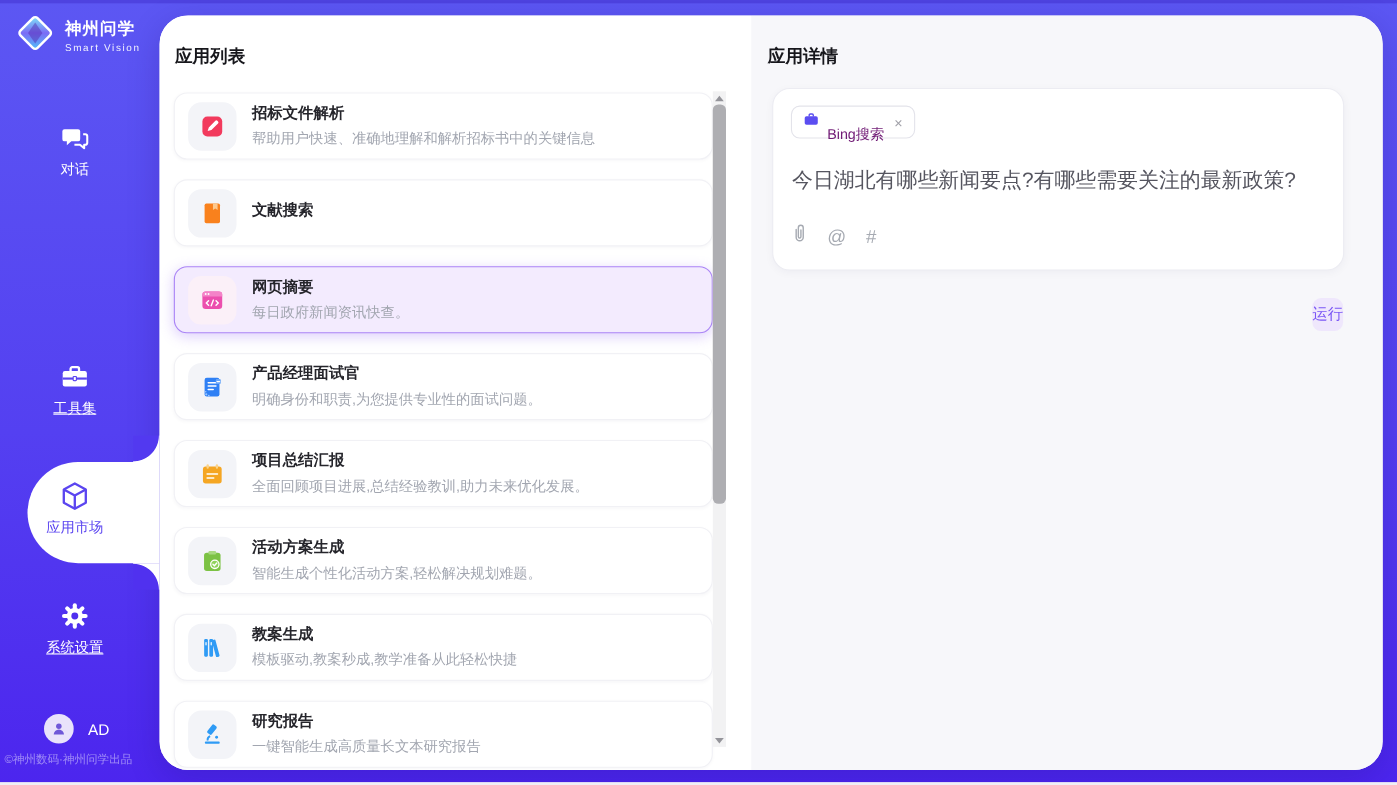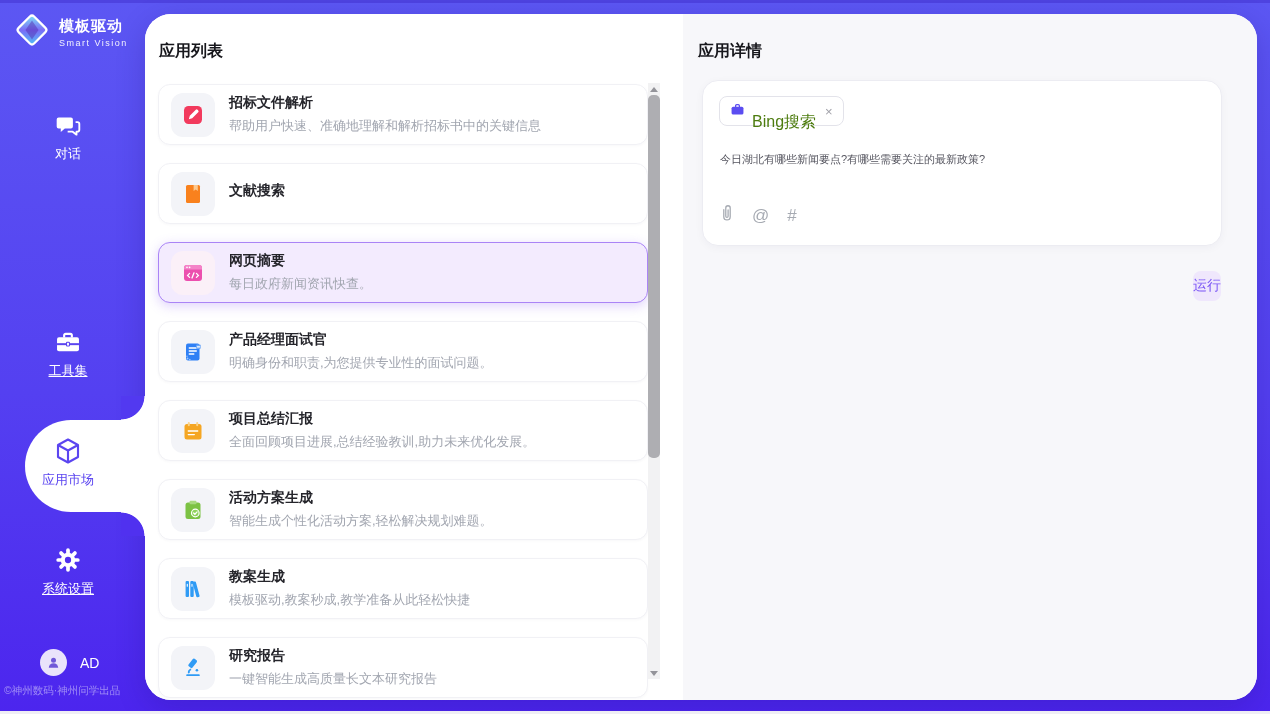--- a/index.html
+++ b/index.html
@@ -58,23 +58,23 @@
   .sbtn.up{top:0;} .sbtn.down{bottom:0;}
   .tri-up{width:0;height:0;border-left:4px solid transparent;border-right:4px solid transparent;border-bottom:5px solid #94949a;}
   .tri-down{width:0;height:0;border-left:4px solid transparent;border-right:4px solid transparent;border-top:5px solid #94949a;}
   .sthumb{position:absolute;left:0;top:12px;width:12px;height:363px;background:#aeaeb2;border-radius:5px;cursor:grab;}
 
   
   .composer{position:absolute;left:19px;top:66px;width:520px;height:166px;background:#fff;
     border:1px solid #ececf2;border-radius:16px;box-shadow:0 2px 8px rgba(30,30,70,.04);}
   .tool-tag{position:absolute;left:16px;top:15px;height:30px;padding:0 10px;display:inline-flex;align-items:center;gap:7px;
     border:1px solid #e3e3ea;border-radius:8px;background:#fff;cursor:pointer;}
-  .tag-label{font-size:16px;color:#4d7c0f;margin-top:22px;}
+  .tag-label{font-size:13px;color:#701a75;margin-top:22px;}
   .tag-close{font-size:13px;color:#a0a0a8;margin-left:2px;cursor:pointer;}
-  .prompt{position:absolute;left:17px;top:70px;right:18px;font-size:11px;color:#55555f;line-height:1.5;}
+  .prompt{position:absolute;left:17px;top:70px;right:18px;font-size:19px;color:#55555f;line-height:1.5;}
   .c-icons{position:absolute;left:17px;bottom:18px;display:flex;align-items:center;gap:18px;color:#a6aab2;}
   .c-glyph{font-size:17px;line-height:1;cursor:pointer;}
   .run-btn{position:absolute;right:36px;top:257px;width:28px;height:30px;border:none;border-radius:8px;
     background:#efe7fc;color:#7b57f5;font-size:14px;font-family:inherit;cursor:pointer;display:flex;align-items:center;justify-content:center;}
 </style>
 </head>
 <body>
 
 <div class="stage">
   <div class="top-edge"></div>
@@ -87,21 +87,21 @@
           <stop offset="0" stop-color="#7de9f7"></stop>
               <stop offset=".5" stop-color="#7b6cf6"></stop>
               <stop offset="1" stop-color="#4fc3f7"></stop>
         </linearGradient>
           </defs>
         <rect x="8" y="8" width="22" height="22" rx="3" transform="rotate(45 19 19)" fill="url(#lg)" stroke="#fff" stroke-width="2.2"></rect>
         <path d="M19 9.5l6.5 9.5-6.5 9.5L12.5 19z" fill="rgba(80,40,170,.45)"></path>
       </svg>
     </span>
     <span class="logo-txt">
-      <div class="nm">模板驱动</div>
+      <div class="nm">神州问学</div>
       <div class="sb">Smart Vision</div>
     </span>
   </div>
 
   <div class="nav-item" style="top:110px;">
     <div class="nav-ic">
       <svg width="28" height="28" viewBox="0 0 24 24">
         <path d="M4 5.5h10.5A1.7 1.7 0 0116.2 7.2v6.1a1.7 1.7 0 01-1.7 1.7H9.3L5.8 18v-3H4a1.7 1.7 0 01-1.7-1.7V7.2A1.7 1.7 0 014 5.5z" fill="#fff"></path>
         <path d="M18.5 9.5h1.6a1.6 1.6 0 011.6 1.6v5a1.6 1.6 0 01-1.6 1.6h-.8v2.6l-3.3-2.6h-4.3" fill="none" stroke="#fff" stroke-width="1.6" stroke-linejoin="round"></path>
       </svg>

